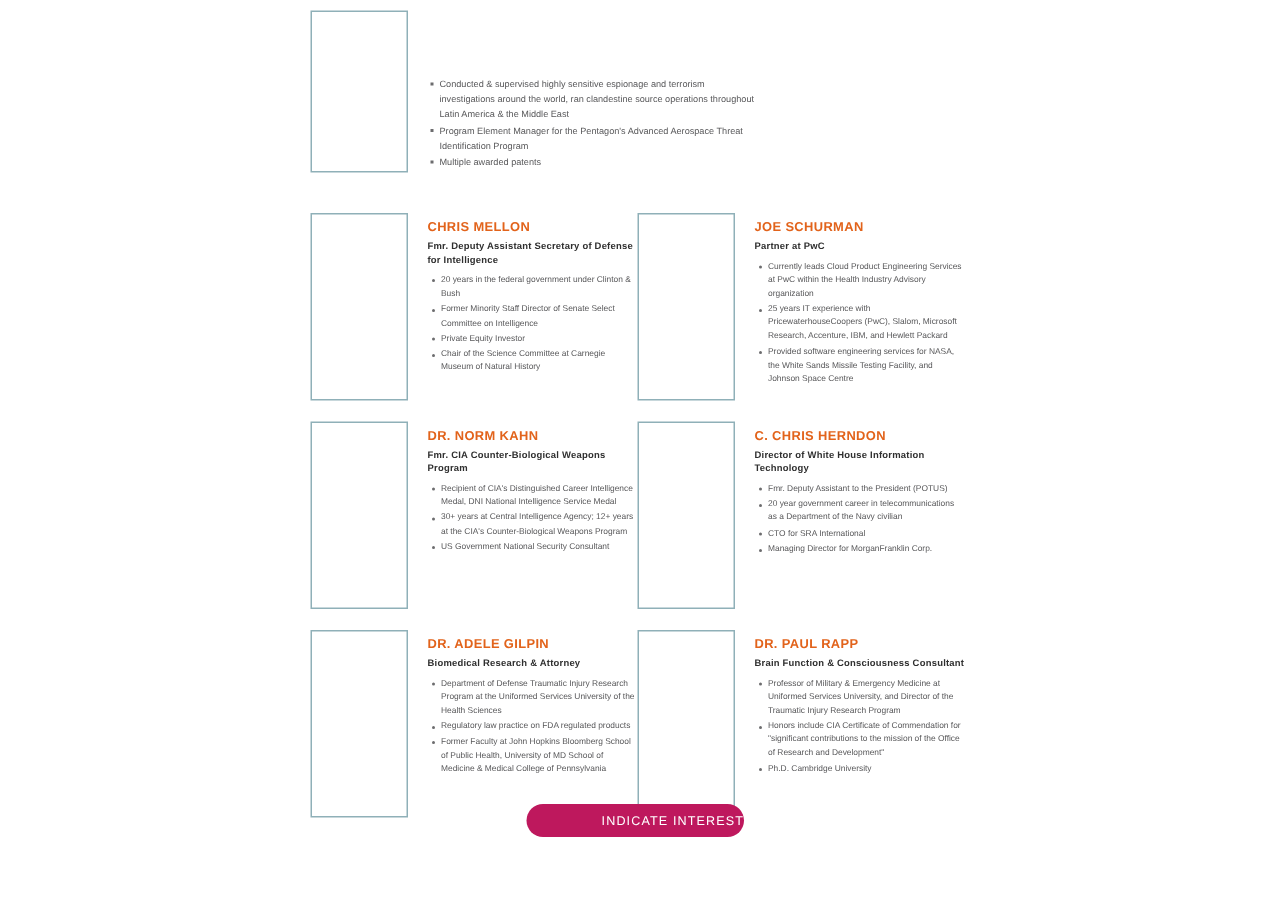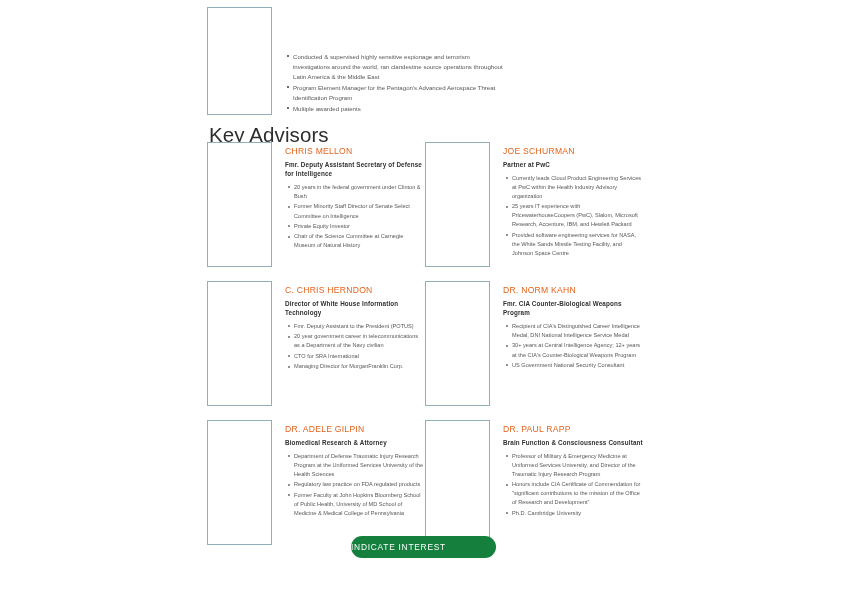--- a/index.html
+++ b/index.html
@@ -84,21 +84,21 @@
     box-sizing: border-box;
   }
   .advisor-text {
     flex: 1 1 auto;
     min-width: 0;
     padding-top: 4px;
   }
   .advisor-name {
     color: #e2631b;
     font-size: 8.6px;
-    font-weight: 400;
+    font-weight: 700;
     letter-spacing: 0.25px;
     line-height: 1.25;
     margin: 0 0 3px 0;
     text-transform: uppercase;
   }
   .advisor-title {
     color: #2f2f2f;
     font-size: 6.3px;
     font-weight: 700;
     line-height: 1.45;
@@ -150,54 +150,53 @@
   
   .cta-wrap {
     position: absolute;
     left: 0;
     top: 536px;
     width: 850px;
     display: flex;
     justify-content: center;
   }
   .cta-button {
-    background: #15803d;
+    background: #be185d;
     color: #ffffff;
     border: none;
     border-radius: 22px;
     font-family: "Liberation Sans", sans-serif;
     font-size: 8.4px;
     font-weight: 400;
     letter-spacing: 0.75px;
     padding: 0;
     width: 145px;
     height: 22px;
     line-height: 22px;
-    text-align: left;
+    text-align: right;
     cursor: pointer;
     margin-left: -3px;
   }
 </style>
 </head>
 <body>
 
 <div class="page">
 
   <div class="top-card">
     <div class="photo-box"></div>
     <div class="bullets">
       <ul class="bullets square">
         <li>Conducted &amp; supervised highly sensitive espionage and terrorism investigations around the world, ran clandestine source operations throughout Latin America &amp; the Middle East</li>
         <li>Program Element Manager for the Pentagon's Advanced Aerospace Threat Identification Program</li>
         <li>Multiple awarded patents</li>
       </ul>
     </div>
   </div>
 
-  <h2 class="section-heading">Key Advisors</h2>
 
   <div class="advisor-grid">
 
     <div class="advisor-row">
       <div class="advisor-card">
         <div class="photo-box"></div>
         <div class="advisor-text">
           <div class="advisor-name">CHRIS MELLON</div>
           <div class="advisor-title">Fmr. Deputy Assistant Secretary of Defense for Intelligence</div>
           <ul class="bullets">
@@ -219,42 +218,42 @@
             <li>Provided software engineering services for NASA, the White Sands Missile Testing Facility, and Johnson Space Centre</li>
           </ul>
         </div>
       </div>
     </div>
 
     <div class="advisor-row">
       <div class="advisor-card">
         <div class="photo-box"></div>
         <div class="advisor-text">
+          <div class="advisor-name">DR. NORM KAHN</div>
+          <div class="advisor-title">Fmr. CIA Counter-Biological Weapons Program</div>
+          <ul class="bullets">
+            <li>Recipient of CIA's Distinguished Career Intelligence Medal, DNI National Intelligence Service Medal</li>
+            <li>30+ years at Central Intelligence Agency; 12+ years at the CIA's Counter-Biological Weapons Program</li>
+            <li>US Government National Security Consultant</li>
+          </ul>
+        </div>
+      </div>
+      <div class="advisor-card">
+        <div class="photo-box"></div>
+        <div class="advisor-text">
           <div class="advisor-name">C. CHRIS HERNDON</div>
           <div class="advisor-title">Director of White House Information Technology</div>
           <ul class="bullets">
             <li>Fmr. Deputy Assistant to the President (POTUS)</li>
             <li>20 year government career in telecommunications as a Department of the Navy civilian</li>
             <li>CTO for SRA International</li>
             <li>Managing Director for MorganFranklin Corp.</li>
           </ul>
         </div>
       </div>
-      <div class="advisor-card">
-        <div class="photo-box"></div>
-        <div class="advisor-text">
-          <div class="advisor-name">DR. NORM KAHN</div>
-          <div class="advisor-title">Fmr. CIA Counter-Biological Weapons Program</div>
-          <ul class="bullets">
-            <li>Recipient of CIA's Distinguished Career Intelligence Medal, DNI National Intelligence Service Medal</li>
-            <li>30+ years at Central Intelligence Agency; 12+ years at the CIA's Counter-Biological Weapons Program</li>
-            <li>US Government National Security Consultant</li>
-          </ul>
-        </div>
-      </div>
     </div>
 
     <div class="advisor-row">
       <div class="advisor-card">
         <div class="photo-box"></div>
         <div class="advisor-text">
           <div class="advisor-name">DR. ADELE GILPIN</div>
           <div class="advisor-title">Biomedical Research &amp; Attorney</div>
           <ul class="bullets">
             <li>Department of Defense Traumatic Injury Research Program at the Uniformed Services University of the Health Sciences</li>

